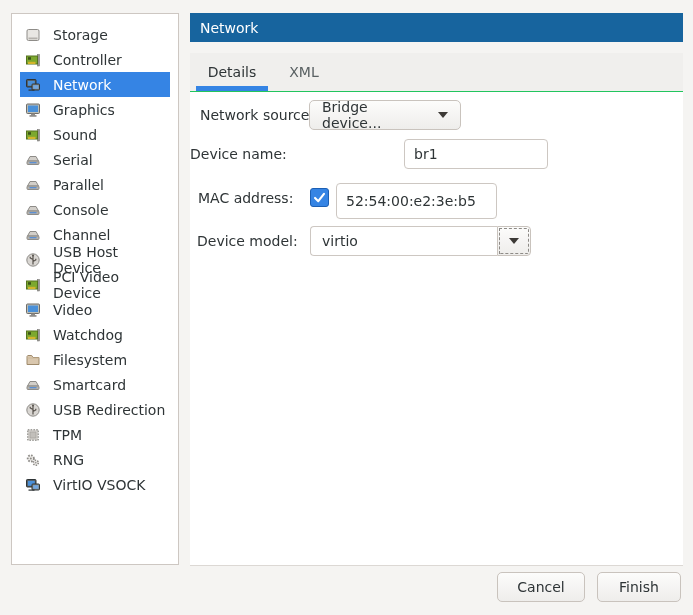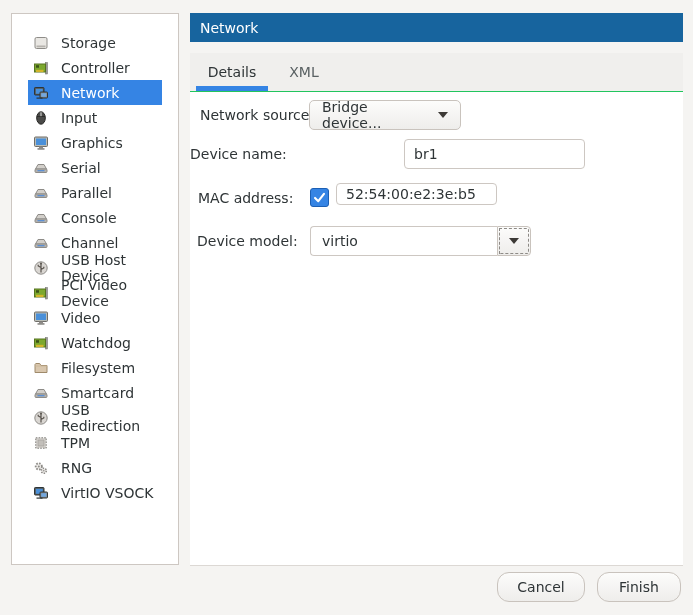--- a/index.html
+++ b/index.html
@@ -10,21 +10,21 @@
     -webkit-font-smoothing:antialiased;
   }
   .app{position:relative;width:693px;height:615px;background:#f5f4f2;}
 
   
   .sidebar{
     position:absolute;left:11px;top:13px;width:168px;height:552px;
     background:#ffffff;border:1px solid #cdc7c2;box-sizing:border-box;
     overflow:hidden;
   }
-  .sidebar ul{list-style:none;margin:16px;padding:0;}
+  .sidebar ul{list-style:none;margin:8px;padding:0;}
   .side-item{
     height:25px;display:flex;align-items:center;padding:0 4px;cursor:default;
   }
   .side-item .icn{width:16px;height:16px;flex:none;margin:0 12px 0 1px;display:block;}
   .side-item .icn svg{width:16px;height:16px;display:block;}
   .side-item.selected{background:#3584e4;color:#ffffff;}
 
   
   .pane{position:absolute;left:190px;top:13px;width:493px;height:553px;}
   .pane-header{
@@ -66,22 +66,22 @@
     padding:0 12px;cursor:pointer;gap:10px;
   }
   .arrow-down{
     width:0;height:0;border-left:5px solid transparent;border-right:5px solid transparent;
     border-top:6px solid #3d3a36;flex:none;
   }
   .entry{
     position:absolute;background:#ffffff;border:1px solid #cdc7c2;border-radius:4px;
     box-sizing:border-box;padding:0 9px;font:inherit;color:#2e3436;outline:none;
   }
-  .entry-devname{left:214px;top:47px;width:181px;height:30px;}
-  .entry-mac{left:146px;top:91px;width:161px;height:22px;}
+  .entry-devname{left:214px;top:47px;width:144px;height:30px;}
+  .entry-mac{left:146px;top:91px;width:161px;height:36px;}
 
   .checkbox{
     position:absolute;left:120px;top:96px;width:19px;height:19px;box-sizing:border-box;
     background:#3584e4;border:1px solid #1c5fb4;border-radius:3px;
     display:flex;align-items:center;justify-content:center;cursor:pointer;
   }
   .checkbox svg{display:none;width:13px;height:13px;}
   .checkbox.checked svg{display:block;}
 
   .combo{
@@ -94,21 +94,21 @@
   .combo-btn{
     width:34px;flex:none;border:1px solid #c9c3bd;border-radius:0 4px 4px 0;
     background:linear-gradient(to bottom,#fcfcfb,#eeedeb);
     display:flex;align-items:center;justify-content:center;box-sizing:border-box;
     outline:1px dashed #8d8a86;outline-offset:-3px;cursor:pointer;
   }
 
   
   .btn{
     position:absolute;top:572px;height:30px;display:flex;align-items:center;justify-content:center;
-    cursor:pointer;font:inherit;border-radius:12px;
+    cursor:pointer;font:inherit;
   }
   .btn-cancel{left:497px;width:88px;}
   .btn-finish{left:597px;width:84px;}
 </style>
 </head>
 <body>
 
 <div class="app">
 
   <div class="sidebar">
@@ -141,37 +141,38 @@
               <rect x="7" y="7" width="7.5" height="6" rx="0.8" fill="#888a85" stroke="#2e3436"></rect>
               <rect x="8.2" y="8.2" width="5.2" height="3.6" fill="#72a7e0"></rect>
               <rect x="3.5" y="12.5" width="6" height="1.2" fill="#2e3436"></rect>
             </svg>
           </span>
           <span>Network</span>
         </li>
         <li class="side-item">
           <span class="icn">
             <svg viewBox="0 0 16 16">
-              <ellipse cx="8" cy="8" rx="4.3" ry="6.2" fill="#4a4a48" stroke="#262624"></ellipse>
-              <line x1="8" y1="2.2" x2="8" y2="7" stroke="#d8d8d6" stroke-width="1.1"></line>
-              <line x1="4" y1="6.5" x2="12" y2="6.5" stroke="#262624" stroke-width="0.8"></line>
-            </svg>
-          </span>
-          <span>Input</span>
-        </li>
-        <li class="side-item">
-          <span class="icn">
-            <svg viewBox="0 0 16 16">
               <rect x="1.5" y="2" width="13" height="9.5" rx="1" fill="#babdb6" stroke="#6e6c68"></rect>
               <rect x="3" y="3.5" width="10" height="6.5" fill="#4a90d9"></rect>
               <rect x="6" y="11.5" width="4" height="1.8" fill="#8e8c88"></rect>
               <rect x="4.5" y="13.3" width="7" height="1.3" fill="#6e6c68"></rect>
             </svg>
           </span>
           <span>Graphics</span>
+        </li>
+        <li class="side-item">
+          <span class="icn">
+            <svg viewBox="0 0 16 16">
+              <rect x="12.5" y="2.5" width="2" height="11.5" fill="#9a9996" stroke="#6e6c68" stroke-width="0.5"></rect>
+              <rect x="1.5" y="4" width="11" height="8" fill="#7ca82e" stroke="#55721f"></rect>
+              <rect x="3" y="9.8" width="7.5" height="2.2" fill="#d3b52a"></rect>
+              <rect x="3" y="5.2" width="3" height="2.5" fill="#3b5216"></rect>
+            </svg>
+          </span>
+          <span>Sound</span>
         </li>
         <li class="side-item">
           <span class="icn">
             <svg viewBox="0 0 16 16">
               <path d="M2.5 9 L5 4.5 L11 4.5 L13.5 9 Z" fill="#d2cfca" stroke="#8e8c88"></path>
               <rect x="2" y="9" width="12" height="3.5" rx="1" fill="#b5b2ad" stroke="#8e8c88"></rect>
               <rect x="4.5" y="10" width="7" height="1.3" fill="#5b8fd4"></rect>
             </svg>
           </span>
           <span>Serial</span>

